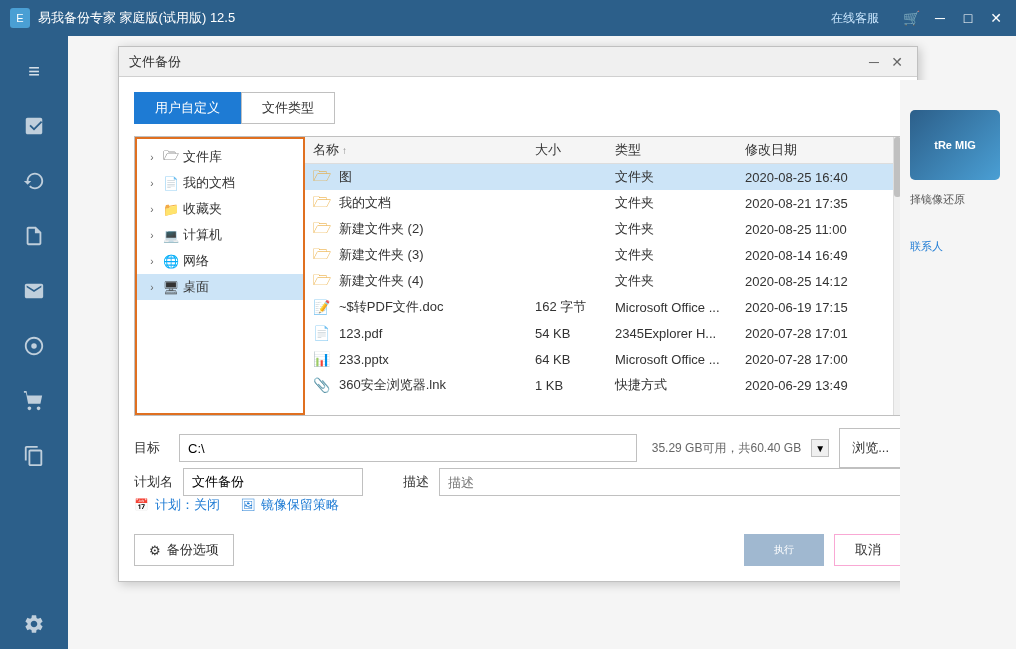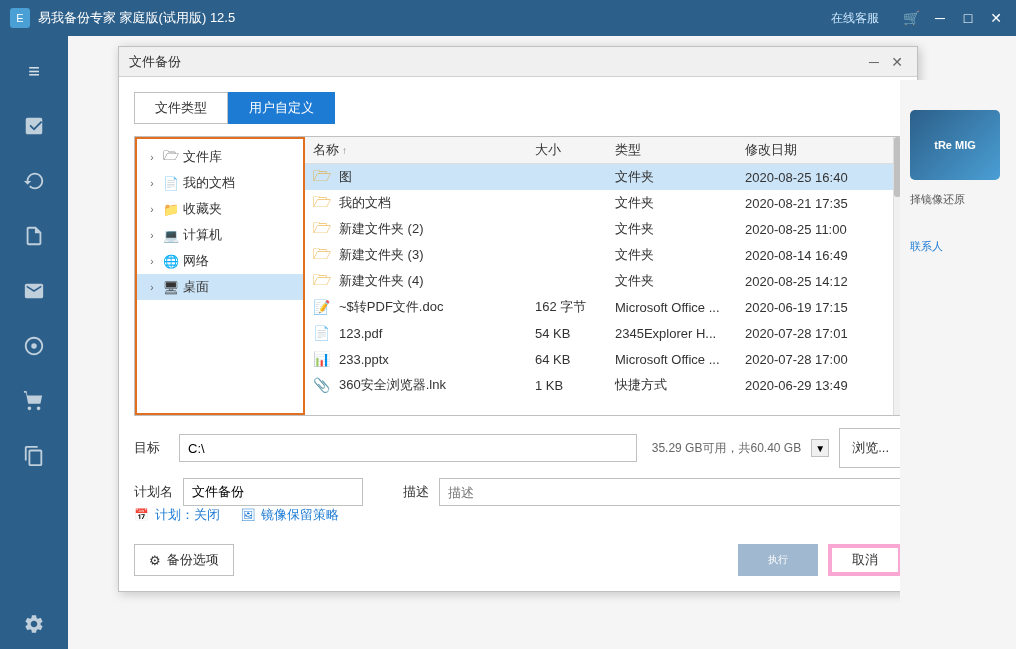--- a/index.html
+++ b/index.html
@@ -253,21 +253,20 @@
 
     
     .file-list-panel::-webkit-scrollbar { width: 8px; }
     .file-list-panel::-webkit-scrollbar-track { background: #f0f0f0; }
     .file-list-panel::-webkit-scrollbar-thumb { background: #c0c0c0; border-radius: 4px; }
 
     
     .form-row {
       display: flex;
       align-items: center;
-      margin-bottom: 10px;
       gap: 10px;
     }
     .form-label {
       width: 35px;
       font-size: 13px;
       color: #333;
       flex-shrink: 0;
     }
     .form-input {
       flex: 1;
@@ -392,21 +391,21 @@
       background: #a0b8d0;
       border: none;
       cursor: pointer;
       font-size: 10px;
       color: white;
     }
     .cancel-btn {
       height: 32px;
       padding: 0 20px;
       background: white;
-      border: 4px solid #f9a8d4;
+      border: 1px solid #f9a8d4;
       cursor: pointer;
       font-size: 13px;
       color: #333;
     }
 
     
     .right-panel {
       position: absolute;
       top: 0;
       right: 0;
@@ -535,22 +534,22 @@
 
       <div class="dialog-titlebar">
         <span class="dialog-titlebar-text">文件备份</span>
         <div class="dialog-minimize-btn">─</div>
         <div class="dialog-close-btn">✕</div>
       </div>
 
       <div class="dialog-content">
 
         <div class="tabs">
+          <div class="tab active">用户自定义</div>
           <div class="tab">文件类型</div>
-          <div class="tab active">用户自定义</div>
         </div>
 
         <div class="file-browser">
 
           <div class="tree-panel">
             <div class="tree-item">
               <span class="tree-chevron">›</span>
               <span class="tree-icon">🗁</span>
               <span class="tree-label">文件库</span>
             </div>

